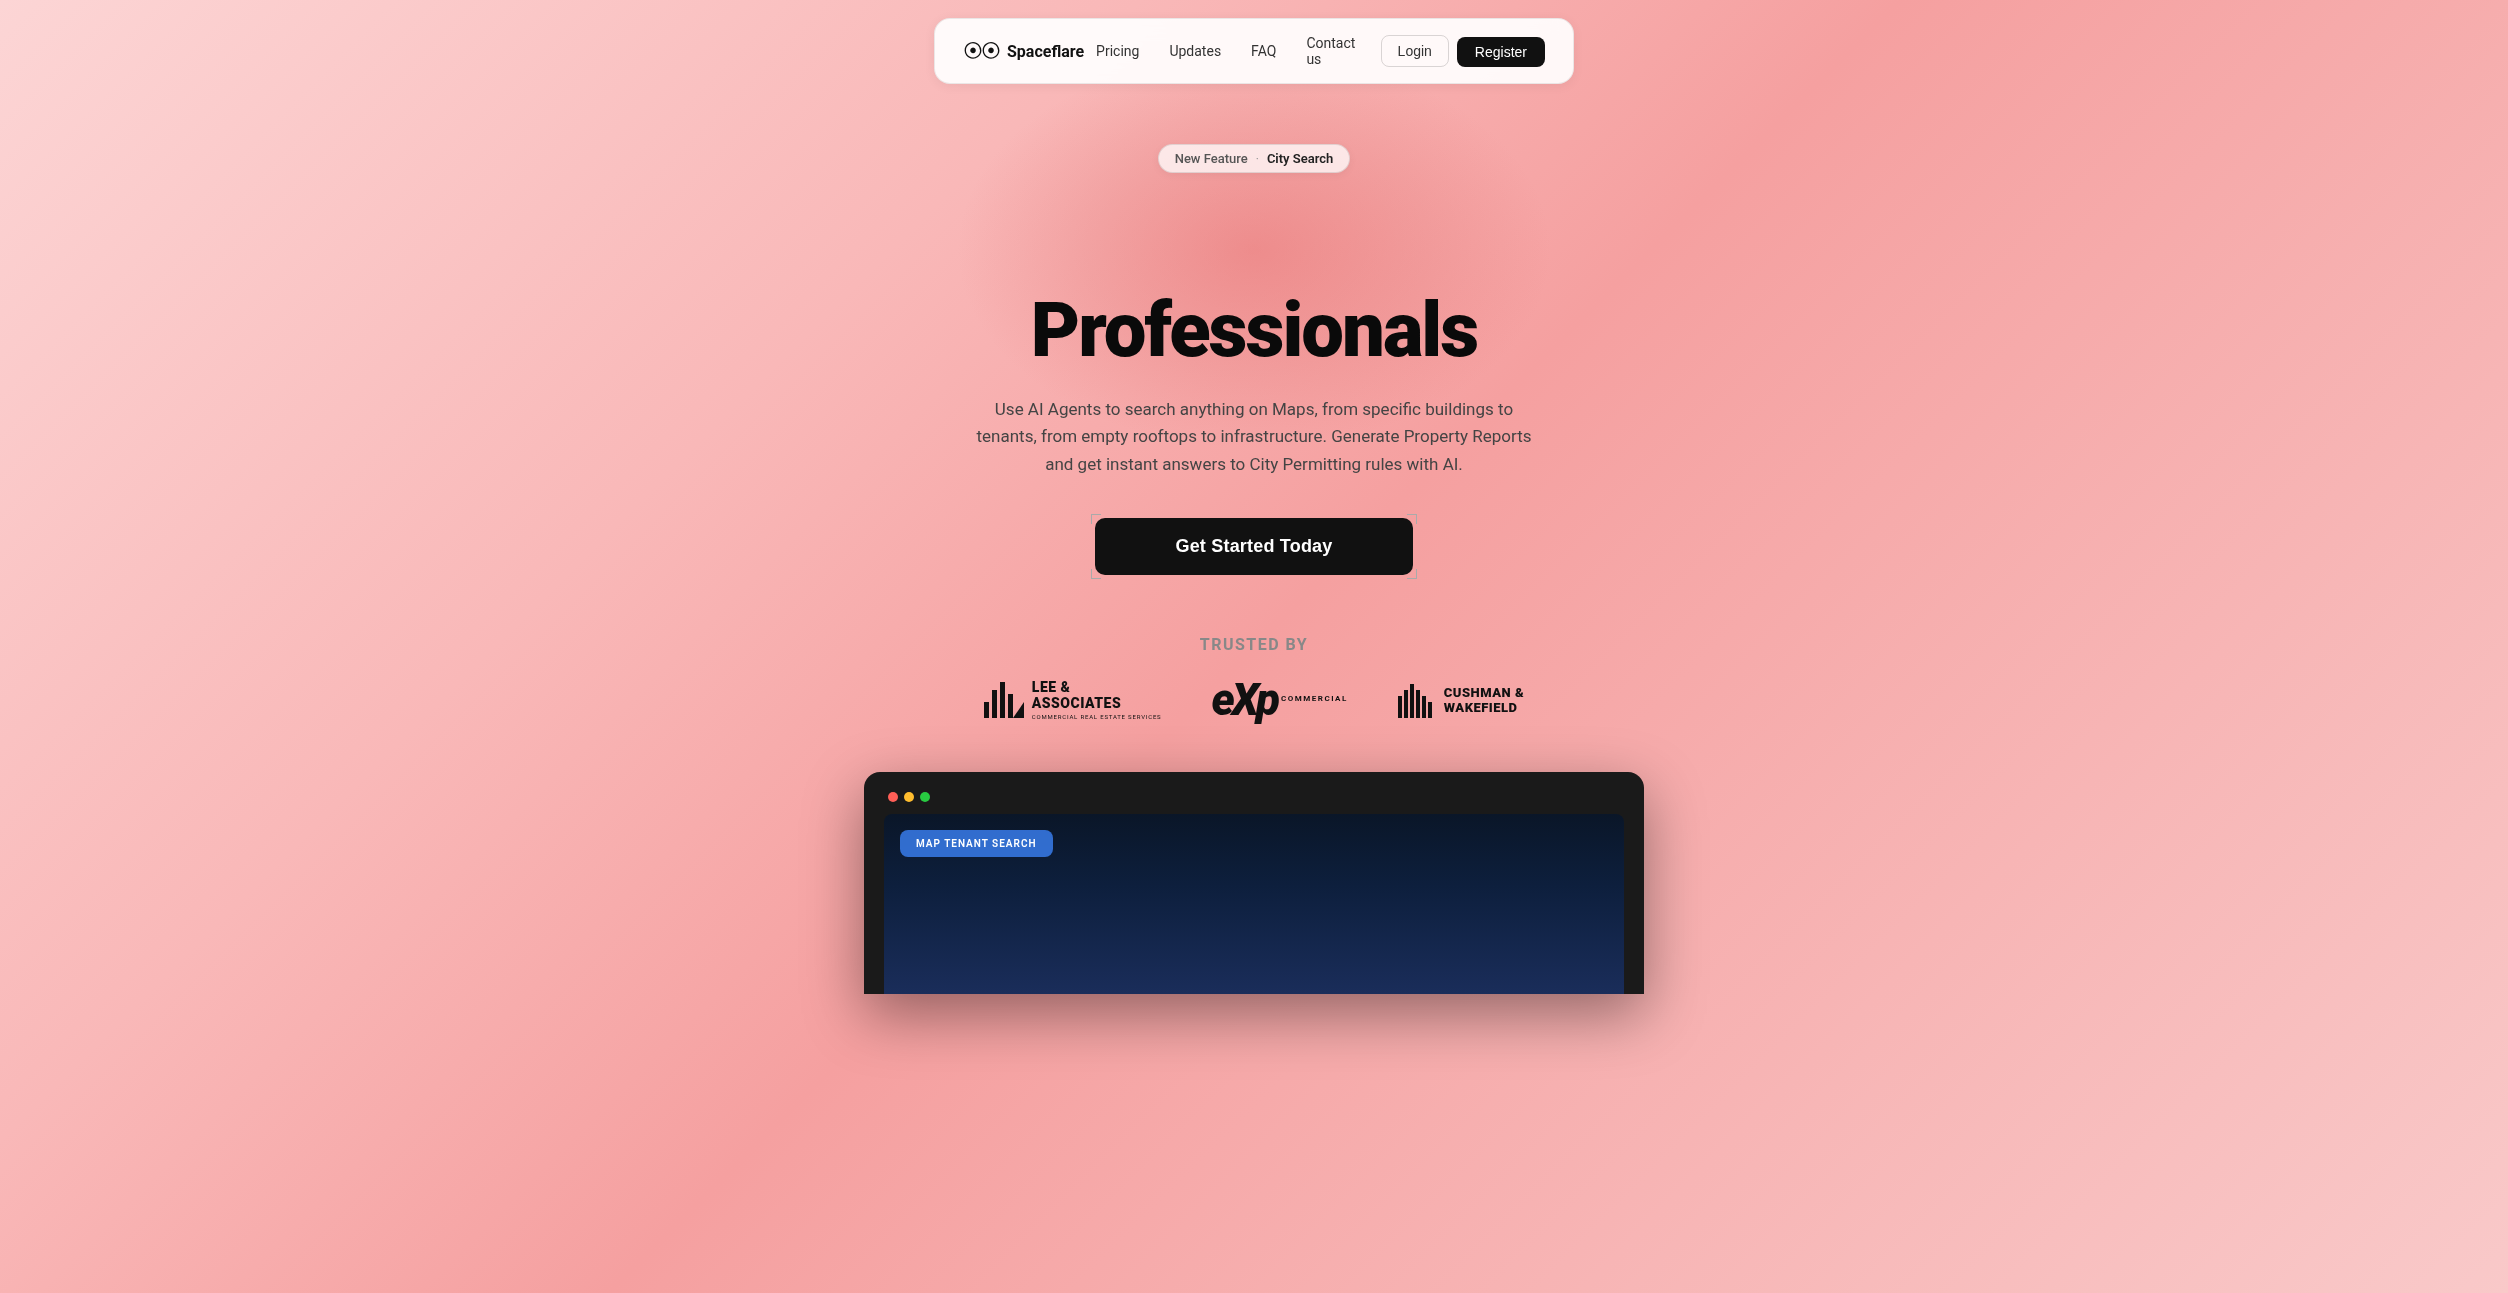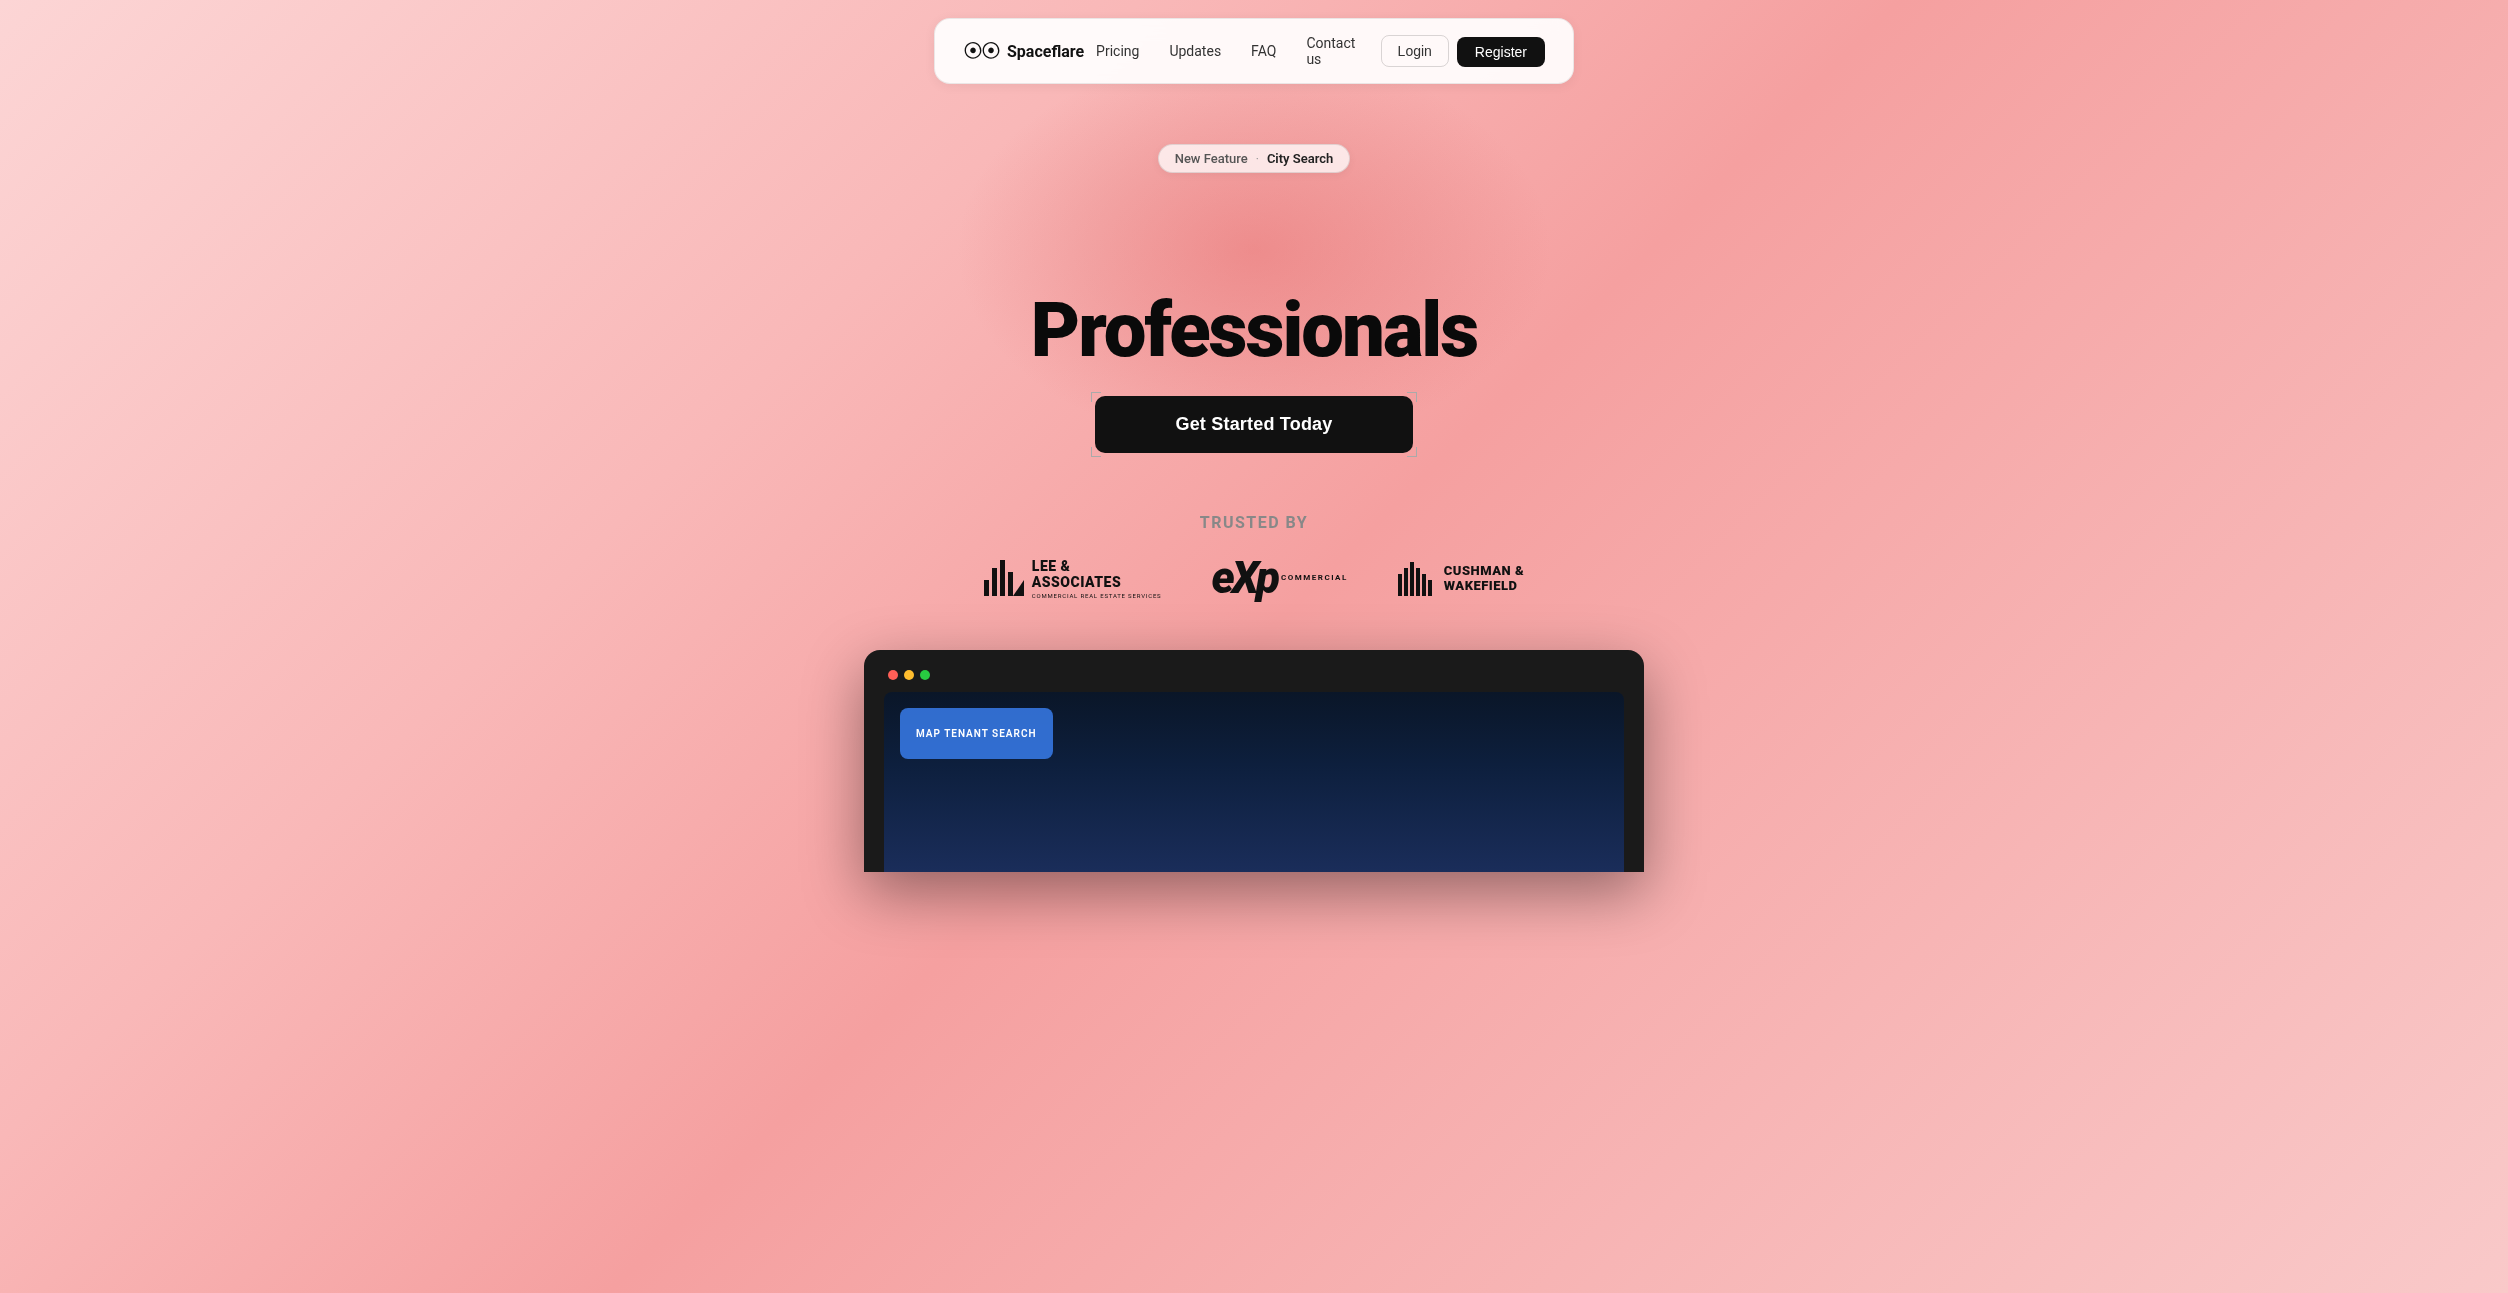--- a/index.html
+++ b/index.html
@@ -352,21 +352,21 @@
       height: 180px;
       overflow: hidden;
       display: flex;
       align-items: flex-start;
       padding: 16px;
     }
 
     .laptop-ui-element {
       background: rgba(59, 130, 246, 0.8);
       border-radius: 8px;
-      padding: 20px 16px;
+      padding: 8px 16px;
       color: #fff;
       font-size: 10px;
       font-weight: 600;
       letter-spacing: 1px;
       text-transform: uppercase;
     }
   </style>
 </head>
 <body>
 
@@ -402,20 +402,21 @@
       <span class="feature-badge-label">New Feature</span>
       <span class="feature-badge-dot">·</span>
       <span class="feature-badge-value">City Search</span>
     </div>
 
     <h1 class="hero-heading">
       <br>
       <span>Professionals</span>
     </h1>
 
+    <p class="hero-subtext">Use AI Agents to search anything on Maps, from specific buildings to tenants, from empty rooftops to infrastructure. Generate Property Reports and get instant answers to City Permitting rules with AI.</p>
 
     <div class="cta-wrapper">
       <div class="cta-corner cta-corner-tl"></div>
       <div class="cta-corner cta-corner-tr"></div>
       <div class="cta-corner cta-corner-bl"></div>
       <div class="cta-corner cta-corner-br"></div>
       <button class="btn-cta">Get Started Today</button>
     </div>
 
     <div class="trusted-section">

